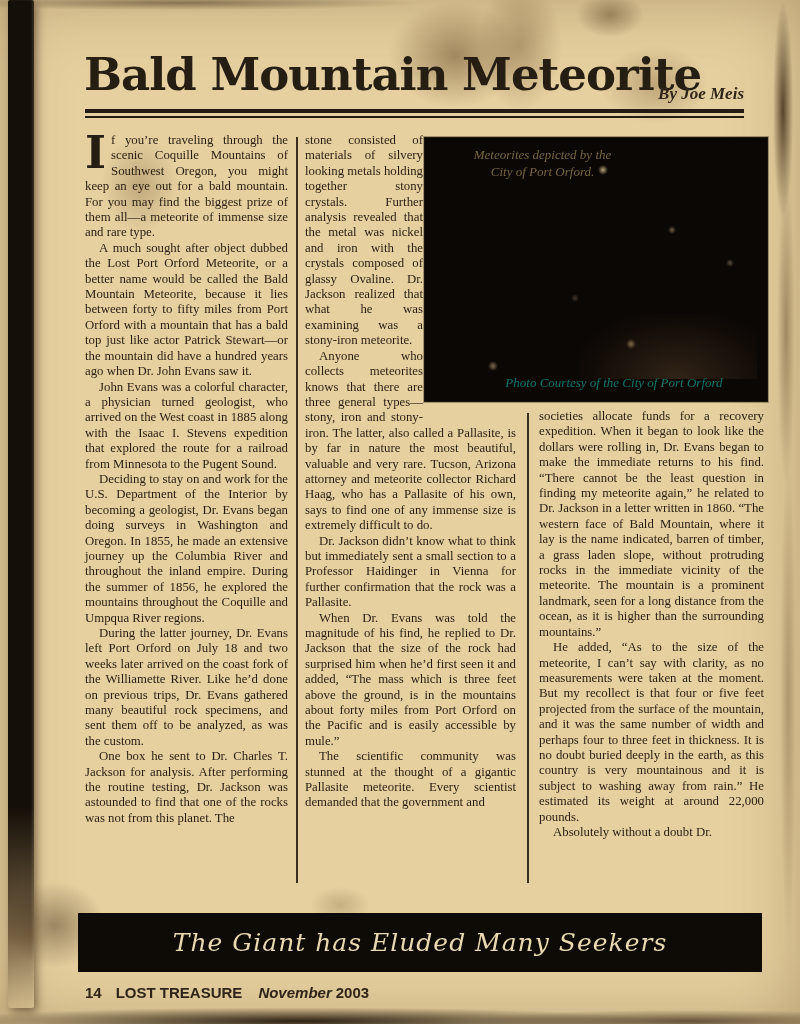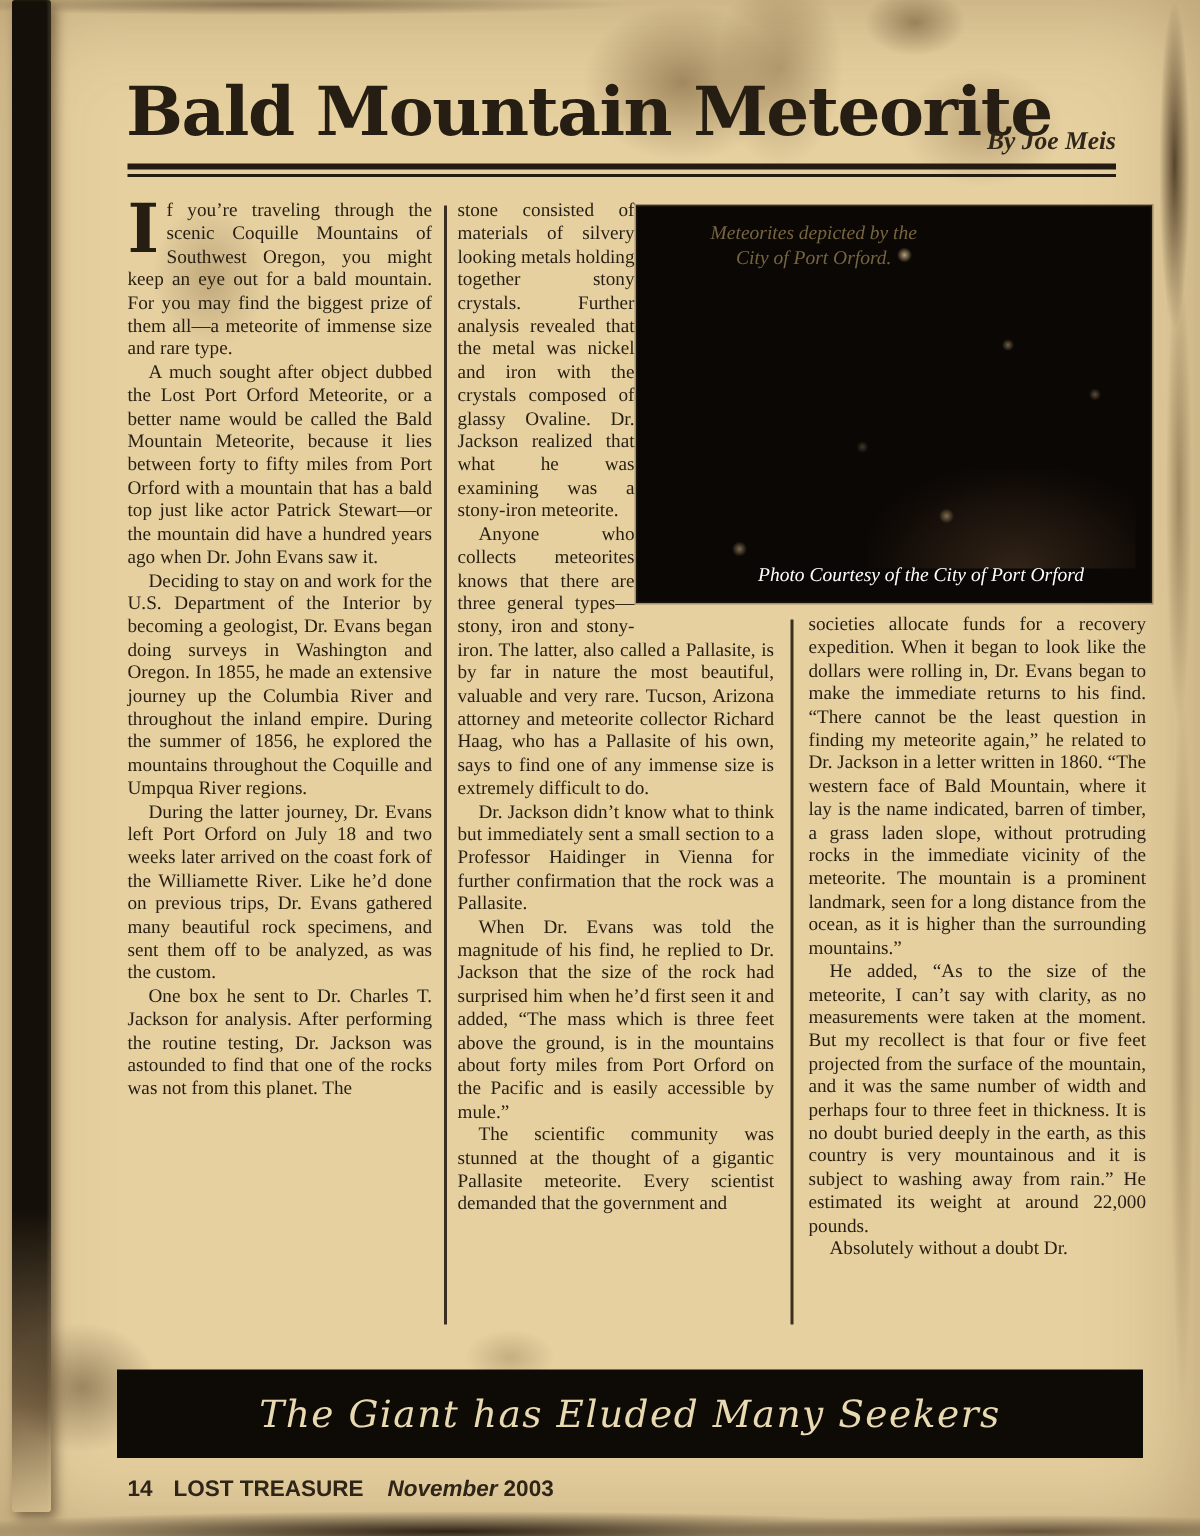--- a/index.html
+++ b/index.html
@@ -63,21 +63,21 @@
     radial-gradient(circle 2px at 247px 92px, rgba(195,168,125,.55), rgba(195,168,125,0) 4px),
     radial-gradient(circle 3px at 206px 206px, rgba(205,178,132,.70), rgba(205,178,132,0) 5px),
     radial-gradient(circle 3px at 68px 228px, rgba(200,172,128,.60), rgba(200,172,128,0) 5px),
     radial-gradient(circle 2px at 305px 125px, rgba(190,162,120,.45), rgba(190,162,120,0) 4px),
     radial-gradient(circle 2px at 150px 160px, rgba(170,145,105,.35), rgba(170,145,105,0) 4px);}
   .photo-dome{position:absolute;left:45%;bottom:22px;width:52%;height:66px;
     background:radial-gradient(ellipse at 55% 100%, rgba(96,70,44,.45), rgba(50,34,20,.18) 60%, rgba(50,34,20,0) 78%);}
   .photo-caption-top{position:absolute;left:10px;top:8px;width:215px;text-align:center;
     font-style:italic;font-size:13px;line-height:17px;color:var(--photo-caption,#77653f);}
   .photo-caption-bottom{position:absolute;left:0;right:0;bottom:10px;text-align:center;
-    font-style:italic;font-size:13px;color:#ffffff;padding-left:36px;}
+    font-style:italic;font-size:13px;color:#0f766e;padding-left:36px;}
 
   
   .banner{position:absolute;left:78px;top:913px;width:684px;height:59px;z-index:4;
     background:var(--banner-bg,#0e0a06);display:flex;align-items:center;justify-content:center;}
   .banner span{font-family:"DejaVu Serif","Liberation Serif",serif;font-style:italic;
     font-size:25px;letter-spacing:1px;color:var(--banner-text,#e8d9b0);white-space:nowrap;}
   .footer{position:absolute;left:85px;top:984px;z-index:4;
     font-family:"Liberation Sans",sans-serif;font-weight:bold;font-size:15px;color:#2e2518;}
   .footer .pgnum{margin-right:14px;}
   .footer .issue-month{font-style:italic;margin-left:16px;}
@@ -94,20 +94,21 @@
 
     <h1 class="title">Bald Mountain Meteorite</h1>
     <div class="byline">By Joe Meis</div>
     <div class="rule-thick"></div>
     <div class="rule-thin"></div>
 
     <div class="col col1">
       <p class="para first"><span class="dropcap">I</span><span>f you’re traveling through the scenic Coquille Mountains of Southwest Oregon, you might keep an eye out for a bald mountain. For you may find the biggest prize of them all—a meteorite of immense size and rare type.</span></p>
       <div>
           <p class="para">A much sought after object dubbed the Lost Port Orford Meteorite, or a better name would be called the Bald Mountain Meteorite, because it lies between forty to fifty miles from Port Orford with a mountain that has a bald top just like actor Patrick Stewart—or the mountain did have a hundred years ago when Dr. John Evans saw it.</p>
+          <p class="para">John Evans was a colorful character, a physician turned geologist, who arrived on the West coast in 1885 along with the Isaac I. Stevens expedition that explored the route for a railroad from Minnesota to the Pugent Sound.</p>
           <p class="para">Deciding to stay on and work for the U.S. Department of the Interior by becoming a geologist, Dr. Evans began doing surveys in Washington and Oregon. In 1855, he made an extensive journey up the Columbia River and throughout the inland empire. During the summer of 1856, he explored the mountains throughout the Coquille and Umpqua River regions.</p>
           <p class="para">During the latter journey, Dr. Evans left Port Orford on July 18 and two weeks later arrived on the coast fork of the Williamette River. Like he’d done on previous trips, Dr. Evans gathered many beautiful rock specimens, and sent them off to be analyzed, as was the custom.</p>
           <p class="para">One box he sent to Dr. Charles T. Jackson for analysis. After performing the routine testing, Dr. Jackson was astounded to find that one of the rocks was not from this planet. The</p>
         </div>
     </div>
 
     <div class="vrule vrule1"></div>
 
     <div class="col col2">
       <div class="photo-spacer"></div>

